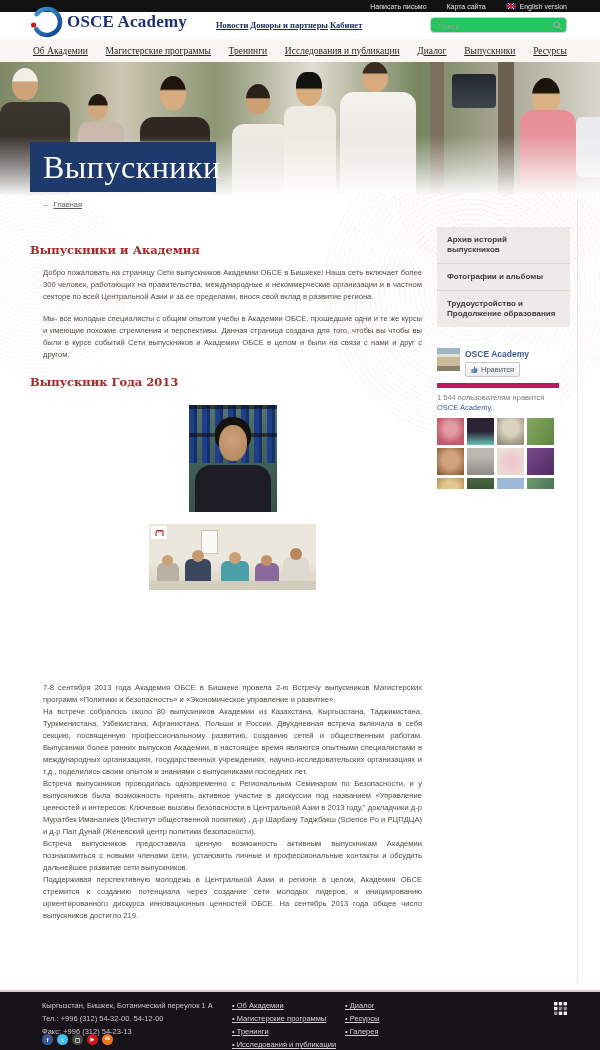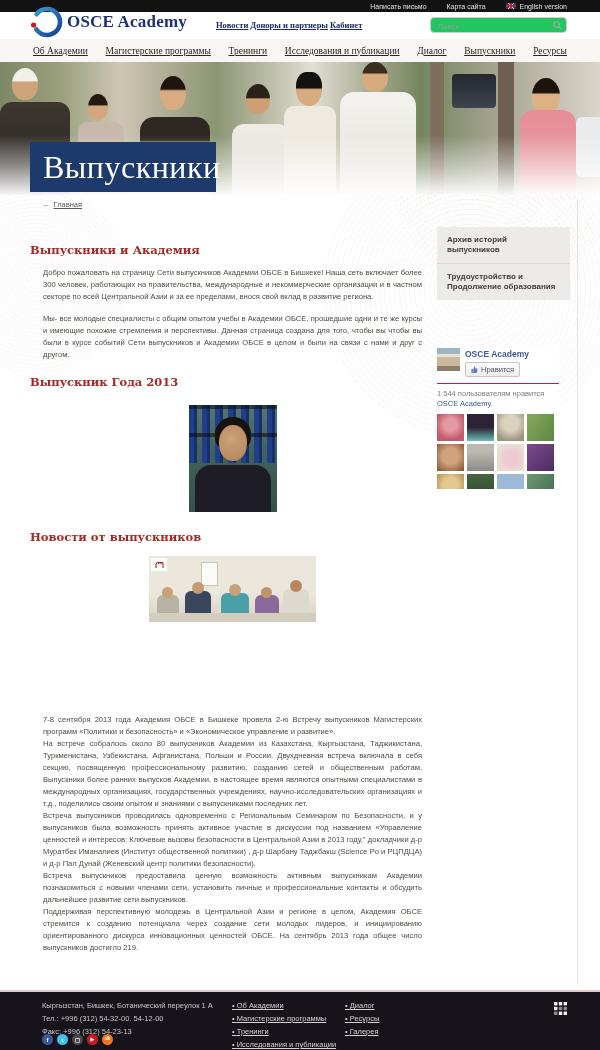--- a/index.html
+++ b/index.html
@@ -99,21 +99,21 @@
   .side-item:last-child{border-bottom:none;}
 
   .fb-widget{position:absolute;left:437px;top:348px;width:122px;height:141px;overflow:hidden;background:#fff;z-index:2;}
   .fb-head{display:flex;gap:5px;}
   .fb-avatar{width:23px;height:23px;flex:0 0 23px;
     background:linear-gradient(180deg,#9db6c6 0 26%,#e8e2d2 26% 40%,#c8ba9a 40% 78%,#8a7f68 78% 100%);}
   .fb-name{font-size:8.5px;font-weight:bold;color:var(--link-blue,#3b5998);text-decoration:none;display:block;margin-top:1px;}
   .fb-like-btn{display:inline-flex;align-items:center;gap:3px;margin-top:3px;padding:2px 5px;
     border:1px solid #c5c6c8;border-radius:2px;background:linear-gradient(#fdfdfd,#ececec);
     font-size:7.5px;color:#4e5665;cursor:pointer;}
-  .fb-likes{margin-top:6px;padding-top:5px;border-top:1px solid #be185d;font-size:7.5px;line-height:10px;color:#7b7b7b;}
+  .fb-likes{margin-top:6px;padding-top:5px;border-top:5px solid #be185d;font-size:7.5px;line-height:10px;color:#7b7b7b;}
   .fb-likes a{color:var(--link-blue,#3b5998);text-decoration:none;}
   .fb-grid{margin-top:5px;display:grid;grid-template-columns:repeat(4,27px);grid-auto-rows:27px;gap:3px;}
   .fb-grid div{width:27px;height:27px;}
   .t1{background:radial-gradient(circle at 50% 40%,#e49aa2 0 30%,#c25a6e 70%);}
   .t2{background:linear-gradient(180deg,#2c2335 0 50%,#67c0b5 100%);}
   .t3{background:radial-gradient(circle at 50% 35%,#d9d2bd 0 35%,#9a9481 80%);}
   .t4{background:linear-gradient(120deg,#86a85e,#5d8742);}
   .t5{background:radial-gradient(circle at 50% 45%,#d2a27c 0 40%,#8d5c3c 90%);}
   .t6{background:linear-gradient(180deg,#b9b9b1 0 30%,#8c8c84 100%);}
   .t7{background:radial-gradient(circle at 55% 55%,#f0c9d2 0 30%,#e7e0d4 75%);}
@@ -240,21 +240,20 @@
   <p class="para">Мы- все молодые специалисты с общим опытом учебы в Академии ОБСЕ, прошедшие одни и те же курсы и имеющие похожие стремления и перспективы. Данная страница создана для того, чтобы вы чтобы вы были в курсе событий Сети выпускников и Академии ОБСЕ в целом и были на связи с нами и друг с другом.</p>
 
   <div class="h-red" style="margin-top:14px;">Выпускник Года 2013</div>
   <div class="portrait">
     <div class="p-shelf"></div>
     <div class="p-hair"></div>
     <div class="p-head"></div>
     <div class="p-torso"></div>
   </div>
 
-  <div class="h-red" style="margin-top:18px;">Новости от выпускников</div>
   <div class="confphoto">
     <div class="c-sign">
         <svg width="9" height="8" viewBox="0 0 9 8">
           <path d="M1 7V3c1-2 2-2 2.6-.6C4.4 1 5.4 1 6 2.4 6.6 1 7.6 1 8 2.6V7" fill="none" stroke="#b32430" stroke-width="1.1"></path>
         </svg>
       </div>
     <div class="c-flip"></div>
     <div class="person" style="left:8px;bottom:9px;width:22px;height:18px;background:#b8b2a4;"></div>
     <div class="phead" style="left:13px;bottom:24px;width:11px;height:11px;background:#caa078;"></div>
     <div class="person" style="left:36px;bottom:9px;width:26px;height:22px;background:#39465e;"></div>
@@ -273,20 +272,21 @@
     <p>На встрече  собралось около 80 выпускников Академии из Казахстана, Кыргызстана, Таджикистана, Туркменистана, Узбекистана, Афганистана, Польши и России. Двухдневная встреча включала в себя секцию, посвященную профессиональному развитию, созданию сетей и общественным работам. Выпускники более ранних  выпусков Академии, в настоящее время являются опытными специалистами в международных организациях, государственных учреждениях, научно-исследовательских организациях и т.д., поделились своим опытом и знаниями с выпускниками последних лет.</p>
     <p>Встреча выпускников проводилась одновременно с Региональным Семинаром по Безопасности, и у выпускников была возможность принять активное участие в дискуссии под названием «Управление ценностей и интересов: Ключевые вызовы безопасности в Центральной Азии в 2013 году," докладчики д-р Муратбек Иманалиев (Институт общественной политики) , д-р Шарбану Таджбакш (Science Po и РЦПДЦА) и д-р Пал Дунай (Женевский центр политики безопасности).</p>
     <p>Встреча выпускников предоставила ценную возможность активным выпускникам Академии познакомиться с новыми членами сети, установить личные и профессиональные контакты и обсудить дальнейшее развитие сети выпускников.</p>
     <p>Поддерживая перспективную молодежь в Центральной Азии и регионе в целом, Академия ОБСЕ стремится к созданию потенциала через создание сети молодых лидеров, и инициированию ориентированного дискурса инновационных ценностей ОБСЕ. На сентябрь 2013 года общее число выпускников достигло 219.</p>
   </div>
 
 </div>
 
 <div class="side-menu">
   <div class="side-item">Архив историй выпускников</div>
+  <div class="side-item">Фотографии и альбомы</div>
   <div class="side-item">Трудоустройство и Продолжение образования</div>
 </div>
 
 <div class="fb-widget">
   <div class="fb-head">
     <div class="fb-avatar"></div>
     <div>
       <a class="fb-name">OSCE Academy</a>
       <span class="fb-like-btn">
         <svg width="7" height="7" viewBox="0 0 8 8">

